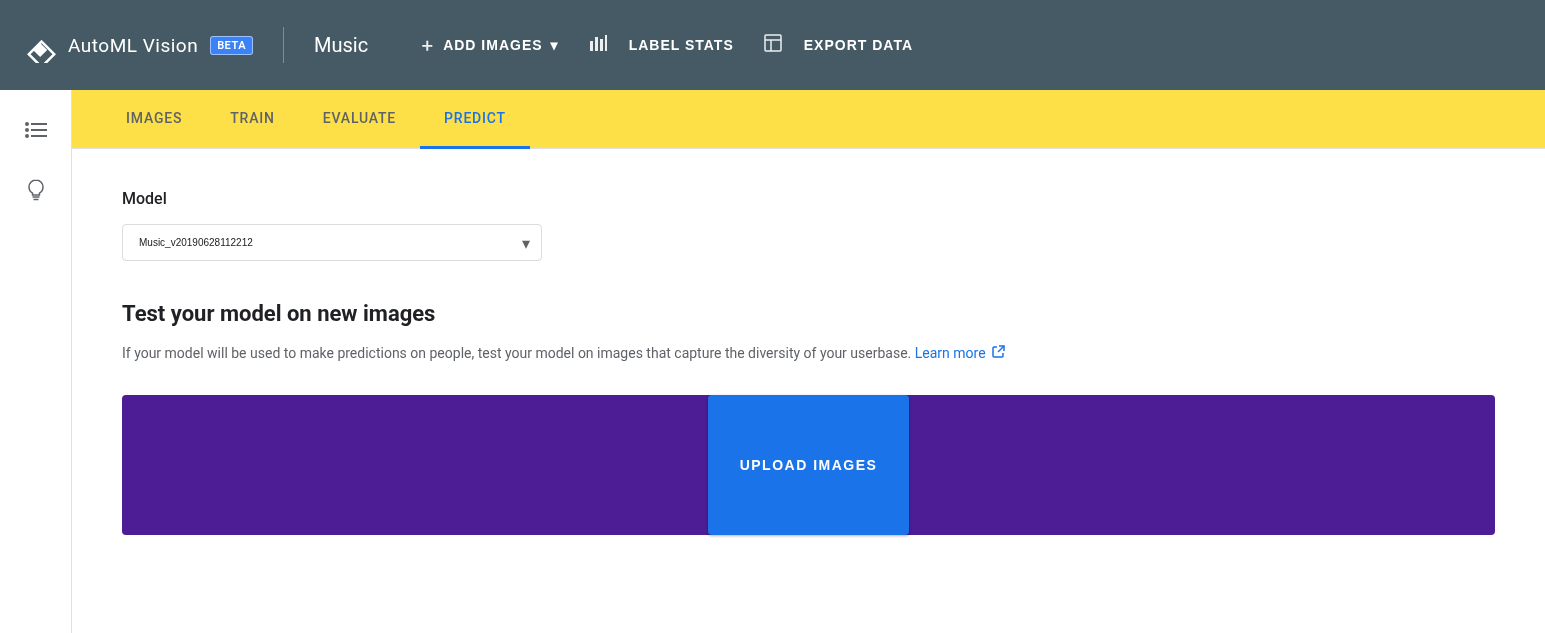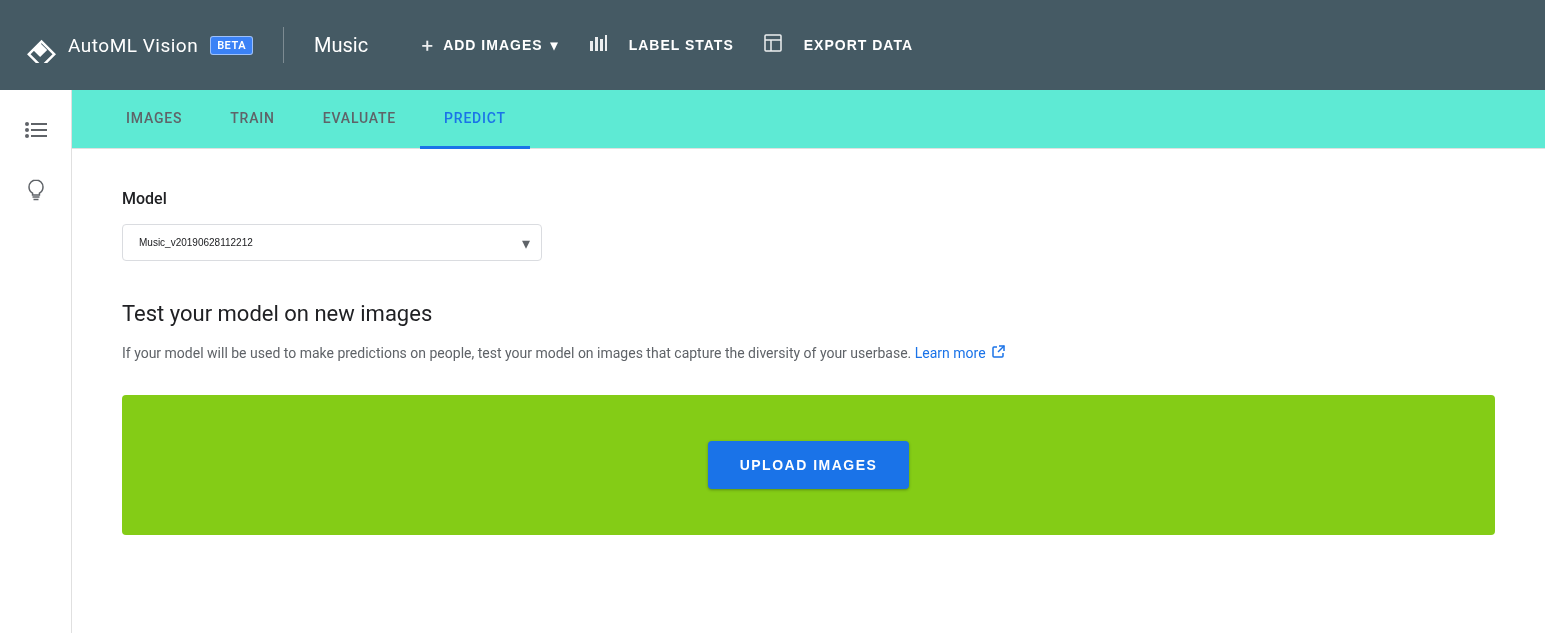--- a/index.html
+++ b/index.html
@@ -118,21 +118,21 @@
       display: flex;
       flex-direction: column;
       overflow: auto;
     }
 
     
     .tabs-bar {
       display: flex;
       border-bottom: 1px solid #e0e0e0;
       padding: 0 30px;
-      background: #5eead4;
+      background: #fde047;
       align-items: flex-end;
     }
     .tab {
       padding: 20px 24px;
       font-size: 14px;
       font-weight: 500;
       letter-spacing: 0.8px;
       color: #5f6368;
       cursor: pointer;
       border-bottom: 3px solid transparent;
@@ -179,21 +179,21 @@
       top: 50%;
       transform: translateY(-50%);
       pointer-events: none;
       color: #5f6368;
       font-size: 16px;
     }
 
     
     .test-heading {
       font-size: 22px;
-      font-weight: 400;
+      font-weight: 700;
       color: #202124;
       margin-bottom: 16px;
     }
     .test-description {
       font-size: 14px;
       color: #5f6368;
       margin-bottom: 30px;
       line-height: 1.6;
     }
     .test-description .learn-more {
@@ -204,25 +204,24 @@
     .external-link-icon {
       display: inline-block;
       font-size: 13px;
       vertical-align: middle;
       margin-left: 3px;
       color: #1a73e8;
     }
 
     
     .upload-area {
-      background: #84cc16;
+      background: #4c1d95;
       border-radius: 4px;
       min-height: 140px;
       display: flex;
-      align-items: center;
       justify-content: center;
     }
     .upload-btn {
       background: #1a73e8;
       color: #fff;
       border: none;
       padding: 16px 32px;
       font-size: 14px;
       font-weight: 700;
       letter-spacing: 1.5px;

